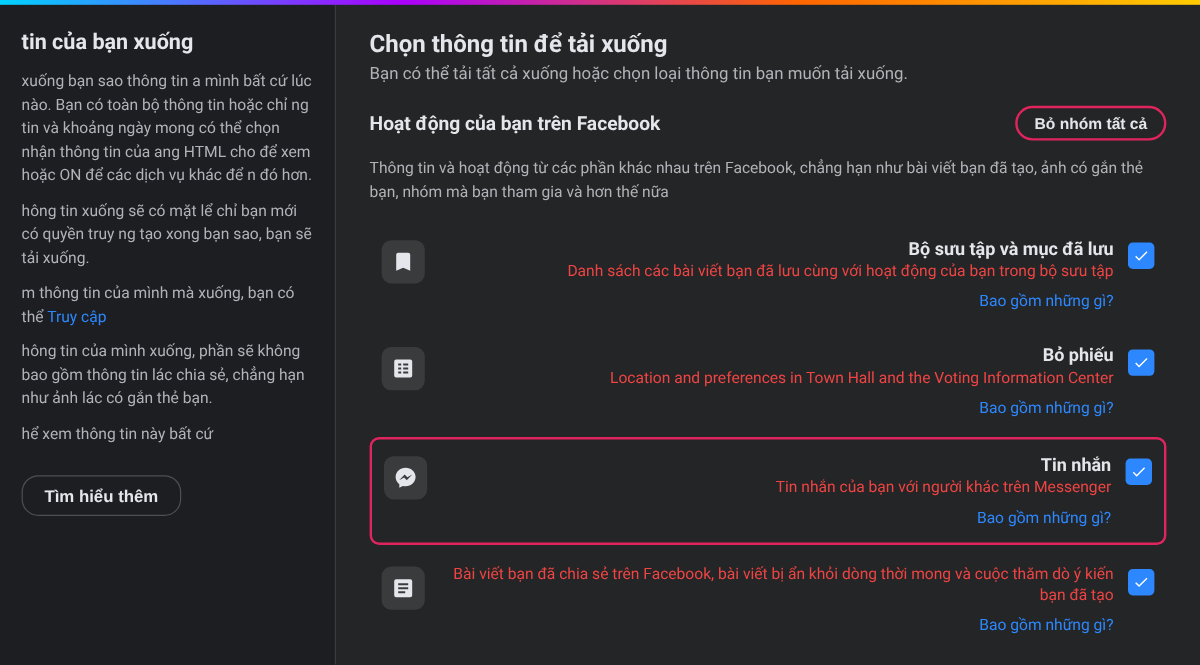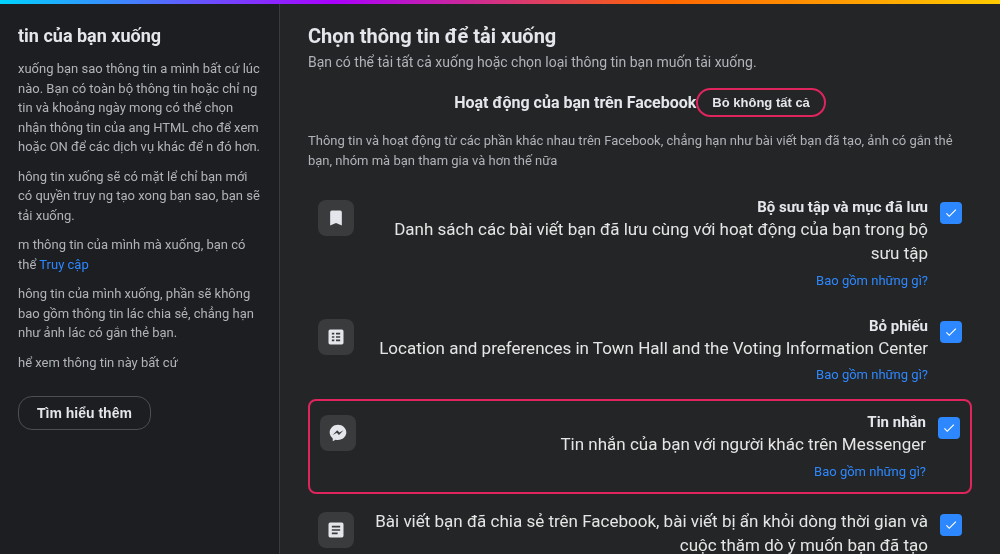--- a/index.html
+++ b/index.html
@@ -74,21 +74,21 @@
     .right-panel .subtitle {
       font-size: 14px;
       color: #b0b3b8;
       margin-bottom: 18px;
     }
 
     
     .section-header {
       display: flex;
       align-items: center;
-      justify-content: center;
+      justify-content: space-between;
       margin-bottom: 14px;
     }
 
     .section-title {
       font-size: 16px;
       font-weight: 700;
       color: #e4e6eb;
     }
 
     .deselect-all-btn {
@@ -150,22 +150,22 @@
     }
 
     .item-title {
       font-size: 15px;
       font-weight: 700;
       color: #e4e6eb;
       margin-bottom: 2px;
     }
 
     .item-desc {
-      font-size: 17px;
-      color: #e5e5e5;
+      font-size: 13px;
+      color: #ef4444;
       line-height: 1.4;
       margin-bottom: 4px;
     }
 
     .item-link {
       font-size: 13px;
       color: #2d88ff;
       text-decoration: none;
       cursor: pointer;
     }
@@ -218,21 +218,21 @@
     <p>hể xem thông tin này bất cứ</p>
     <button class="learn-more-btn">Tìm hiểu thêm</button>
   </div>
 
   <div class="right-panel" style="margin-top:4px;">
     <h1>Chọn thông tin để tải xuống</h1>
     <p class="subtitle">Bạn có thể tải tất cả xuống hoặc chọn loại thông tin bạn muốn tải xuống.</p>
 
     <div class="section-header">
       <span class="section-title">Hoạt động của bạn trên Facebook</span>
-      <button class="deselect-all-btn">Bỏ không tất cả</button>
+      <button class="deselect-all-btn">Bỏ nhóm tất cả</button>
     </div>
     <p class="section-desc">Thông tin và hoạt động từ các phần khác nhau trên Facebook, chẳng hạn như bài viết bạn đã tạo, ảnh có gắn thẻ bạn, nhóm mà bạn tham gia và hơn thế nữa</p>
 
     <div id="items-container">
         <div class="item-row">
     <div class="item-icon">
       <svg viewBox="0 0 24 24">
               <path d="M17 3H7a2 2 0 0 0-2 2v16l7-3 7 3V5a2 2 0 0 0-2-2z"></path>
             </svg>
     </div>
@@ -287,21 +287,21 @@
       </div>
     </div>
   </div>
         <div class="item-row">
     <div class="item-icon">
       <svg viewBox="0 0 24 24">
               <path d="M19 3H5a2 2 0 0 0-2 2v14a2 2 0 0 0 2 2h14a2 2 0 0 0 2-2V5a2 2 0 0 0-2-2zm-5 14H7v-2h7v2zm3-4H7v-2h10v2zm0-4H7V7h10v2z"></path>
             </svg>
     </div>
     <div class="item-content">
-      <div class="item-desc">Bài viết bạn đã chia sẻ trên Facebook, bài viết bị ẩn khỏi dòng thời gian và cuộc thăm dò ý muốn bạn đã tạo</div>
+      <div class="item-desc">Bài viết bạn đã chia sẻ trên Facebook, bài viết bị ẩn khỏi dòng thời mong và cuộc thăm dò ý kiến bạn đã tạo</div>
       <a class="item-link" href="#">Bao gồm những gì?</a>
     </div>
     <div class="checkbox-area">
       <div class="checkbox">
         <svg viewBox="0 0 24 24">
                 <path d="M9 16.17L4.83 12l-1.42 1.41L9 19 21 7l-1.41-1.41z"></path>
               </svg>
       </div>
     </div>
   </div>

